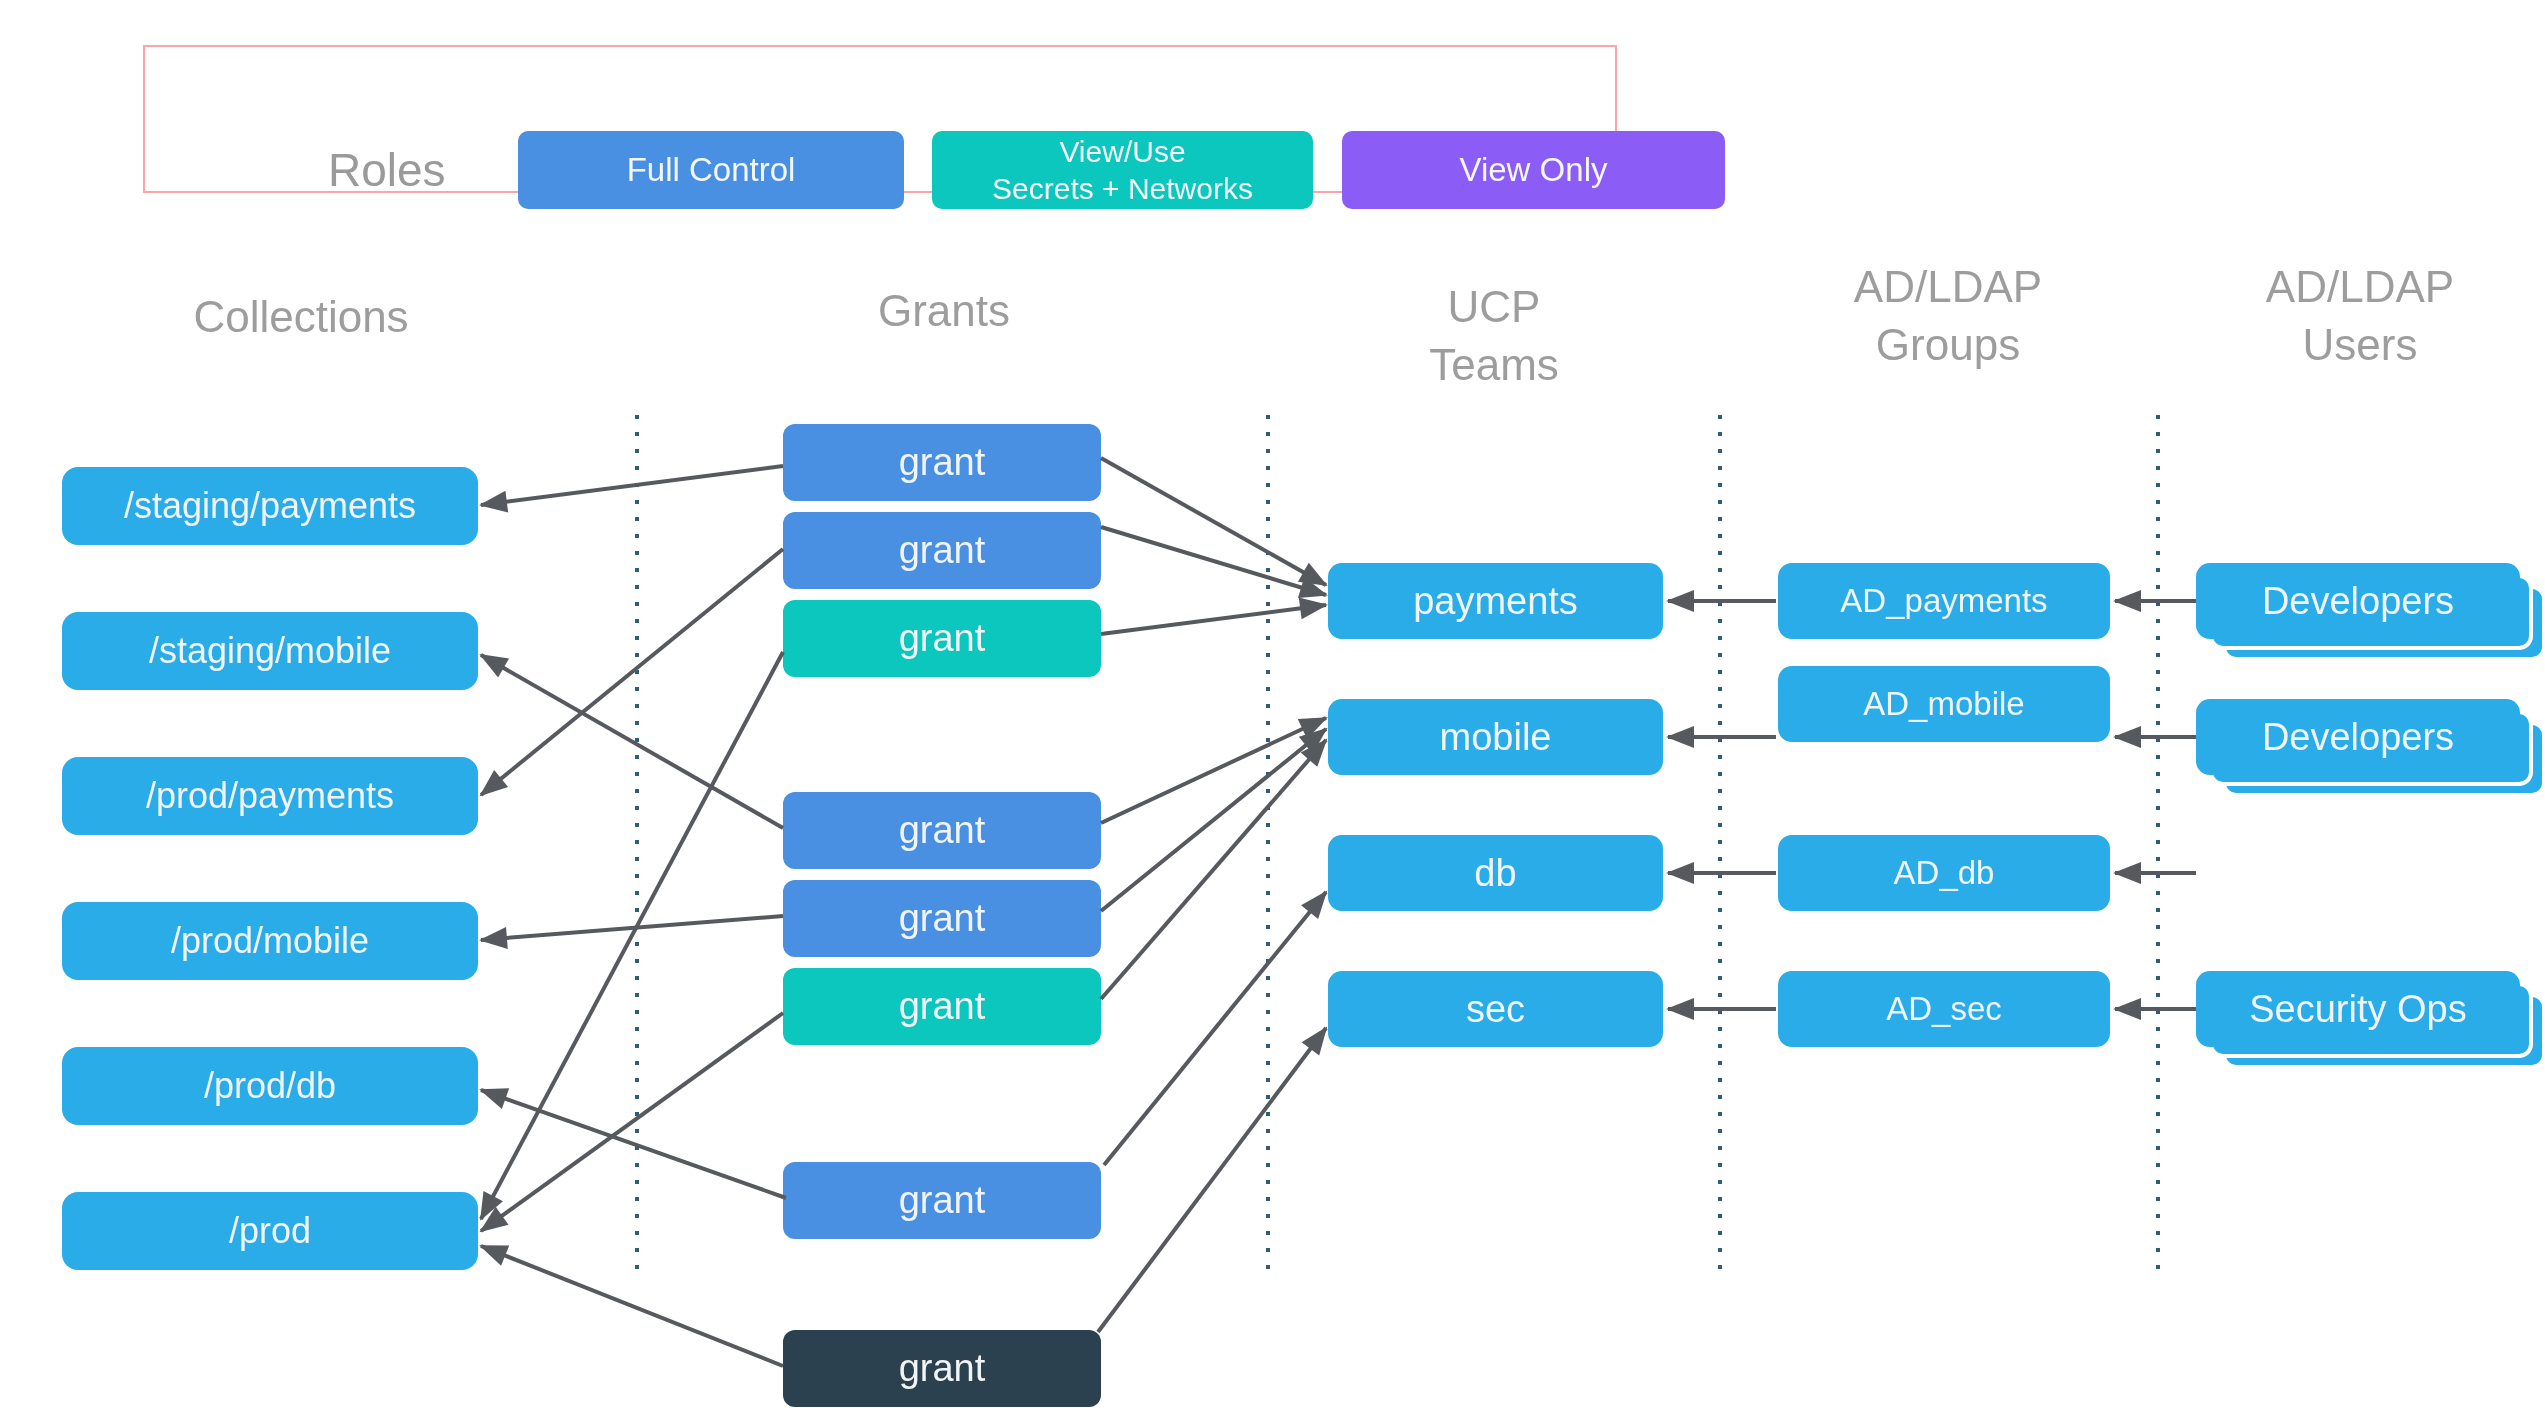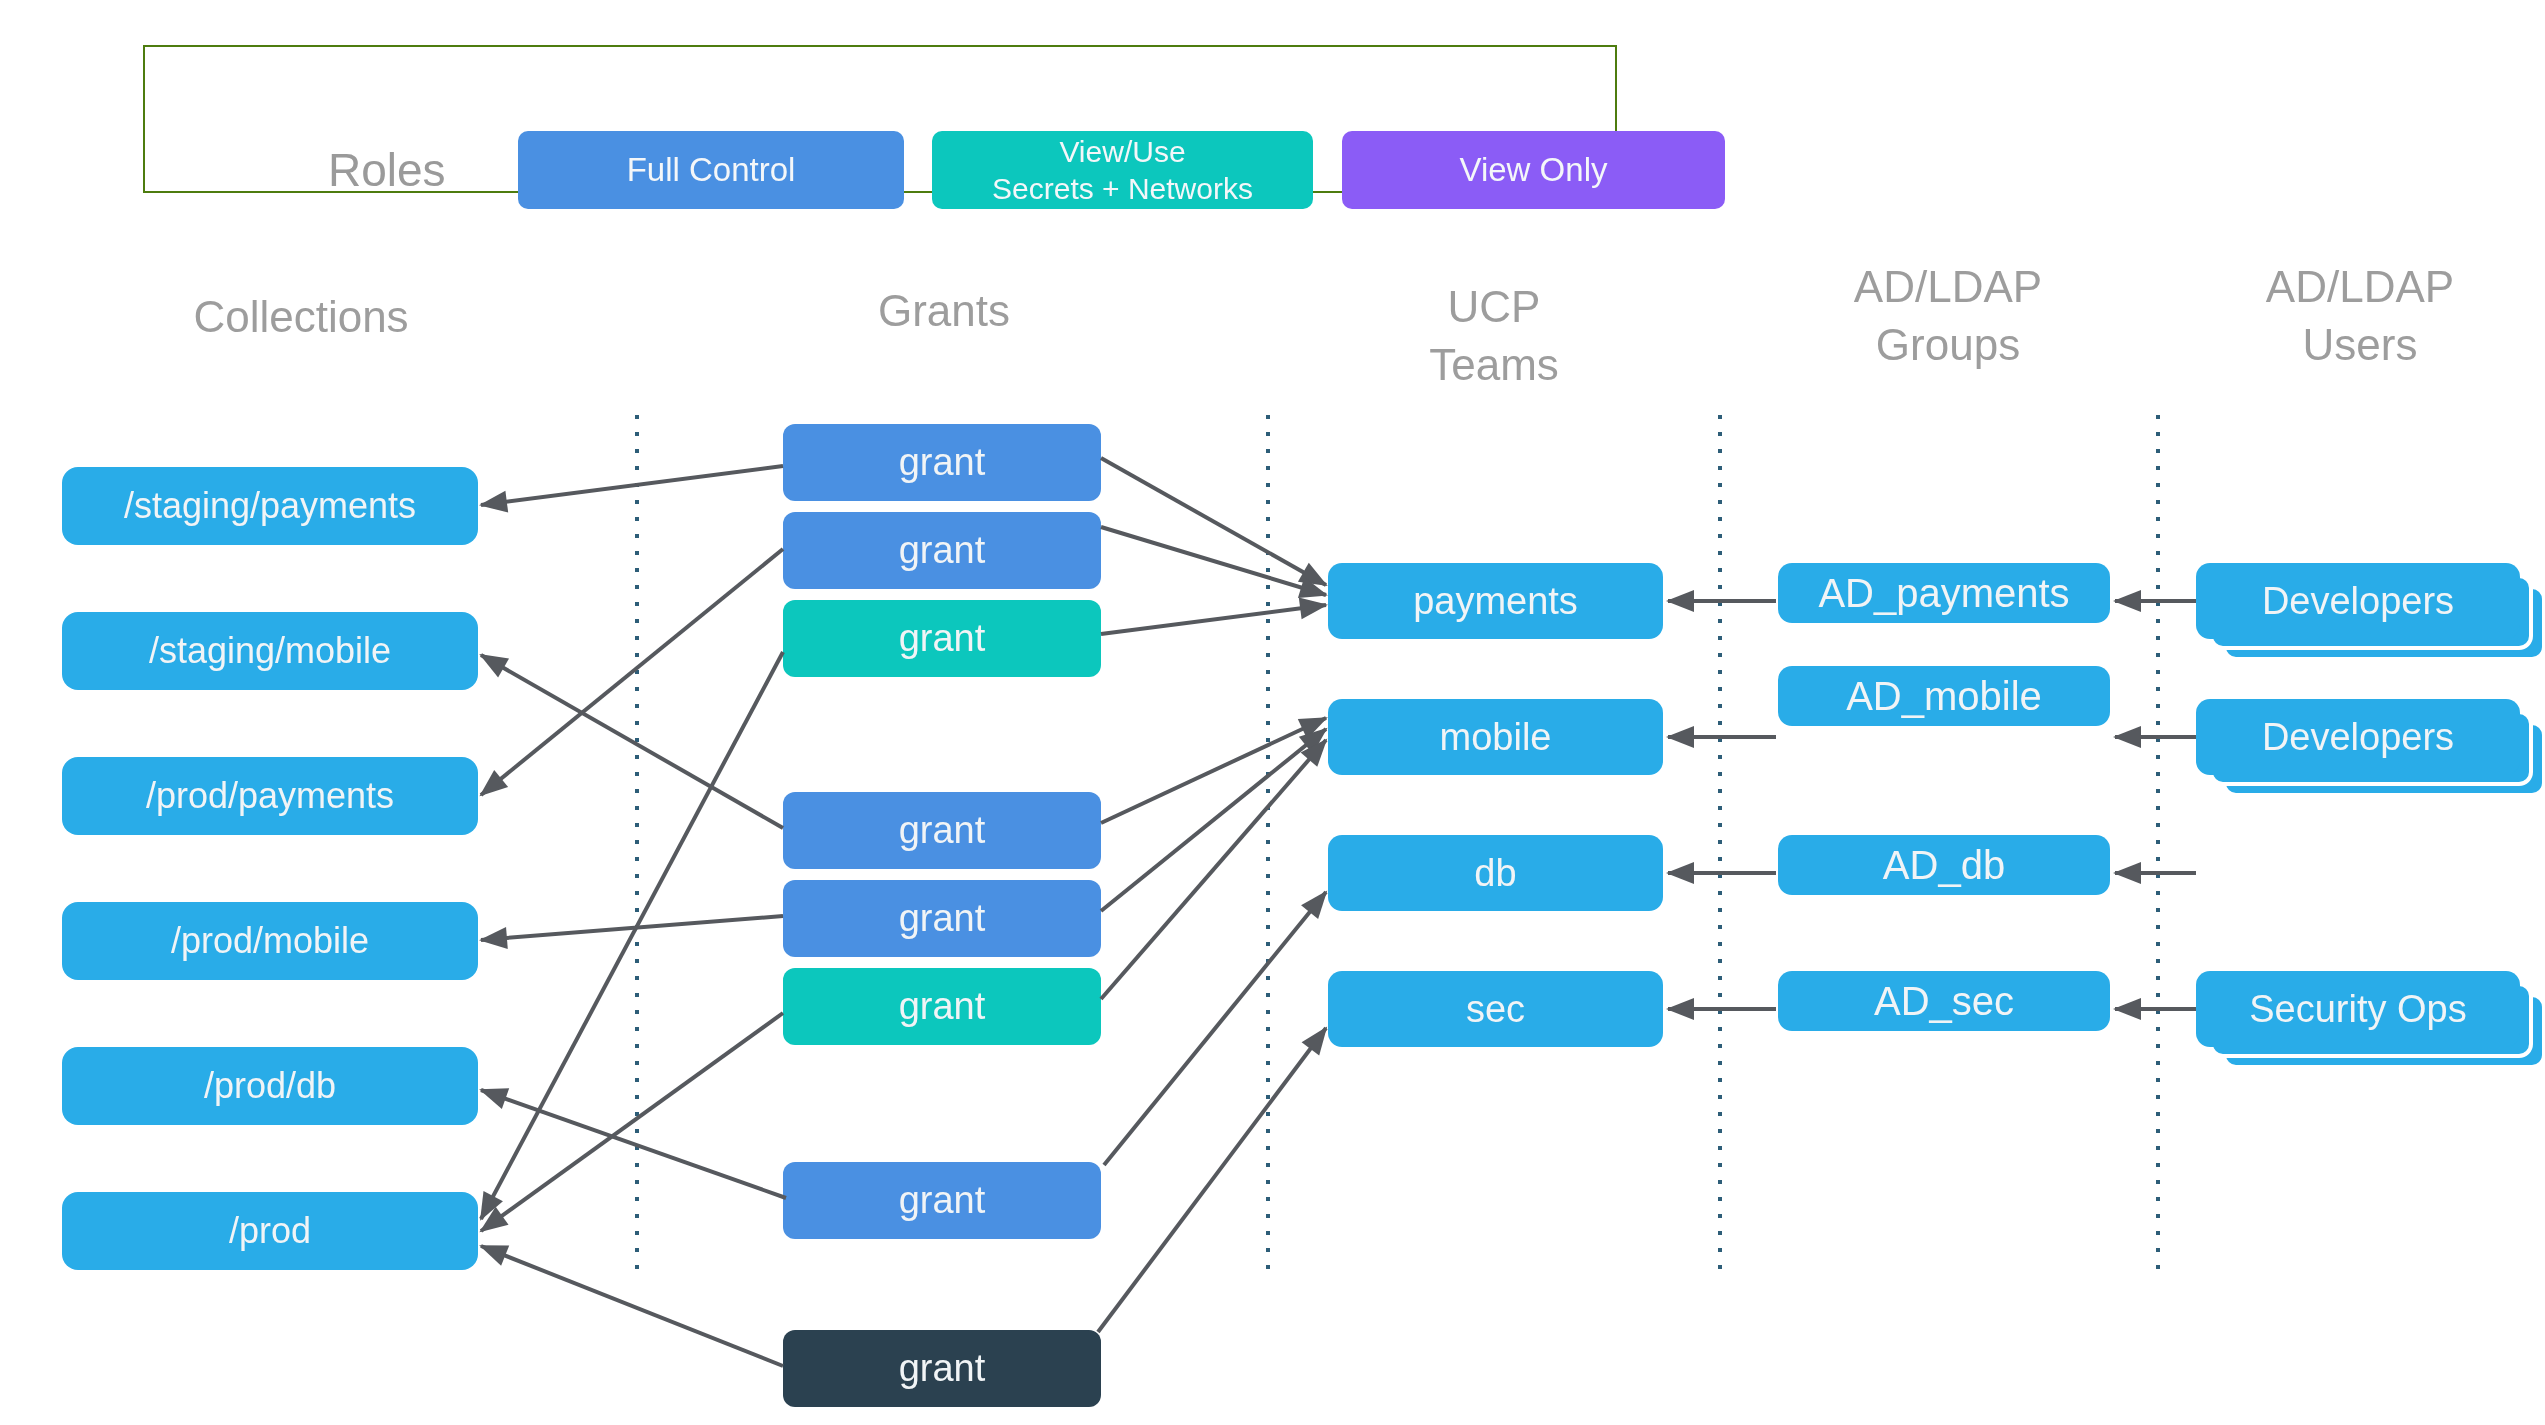--- a/index.html
+++ b/index.html
@@ -6,21 +6,21 @@
   #canvas{
     position:relative;
     width:2545px;height:1425px;
     background:#ffffff;
     overflow:hidden;
     font-family:"Liberation Sans", sans-serif;
   }
   
   .legend-box{
     position:absolute;left:143px;top:45px;width:1474px;height:148px;
-    border:2px solid #4d7c0f;background:#ffffff;box-sizing:border-box;
+    border:2px solid #fca5a5;background:#ffffff;box-sizing:border-box;
   }
   .legend-title{
     position:absolute;left:183px;top:84px;height:78px;
     display:flex;align-items:center;
     font-size:46px;color:#9a9a9a;
   }
   .role-btn{
     position:absolute;top:84px;height:78px;border-radius:10px;
     display:flex;align-items:center;justify-content:center;
     color:#f4f7f9;font-size:33px;text-align:center;white-space:pre-line;
@@ -45,21 +45,21 @@
     display:flex;align-items:center;justify-content:center;
     color:#f1f4f6;
   }
   .c-light{background:#29ace8;}
   .c-blue{background:#4a90e2;}
   .c-teal{background:#0cc7bd;}
   .c-dark{background:#2b4150;}
   .collection{left:62px;width:416px;height:78px;font-size:36px;border-radius:16px;}
   .grant{left:783px;width:318px;height:77px;font-size:38px;border-radius:12px;}
   .team{left:1328px;width:335px;height:76px;font-size:38px;}
-  .group{left:1778px;width:332px;height:60px;font-size:40px;}
+  .group{left:1778px;width:332px;height:76px;font-size:33px;}
   
   .user{position:absolute;left:2196px;width:324px;height:76px;}
   .user .layer{
     position:absolute;width:324px;height:76px;border-radius:14px;
     background:#29ace8;border:4px solid #ffffff;box-sizing:border-box;
   }
   .user .l3{left:26px;top:22px;}
   .user .l2{left:13px;top:11px;}
   .user .l1{
     left:0;top:0;border:none;

